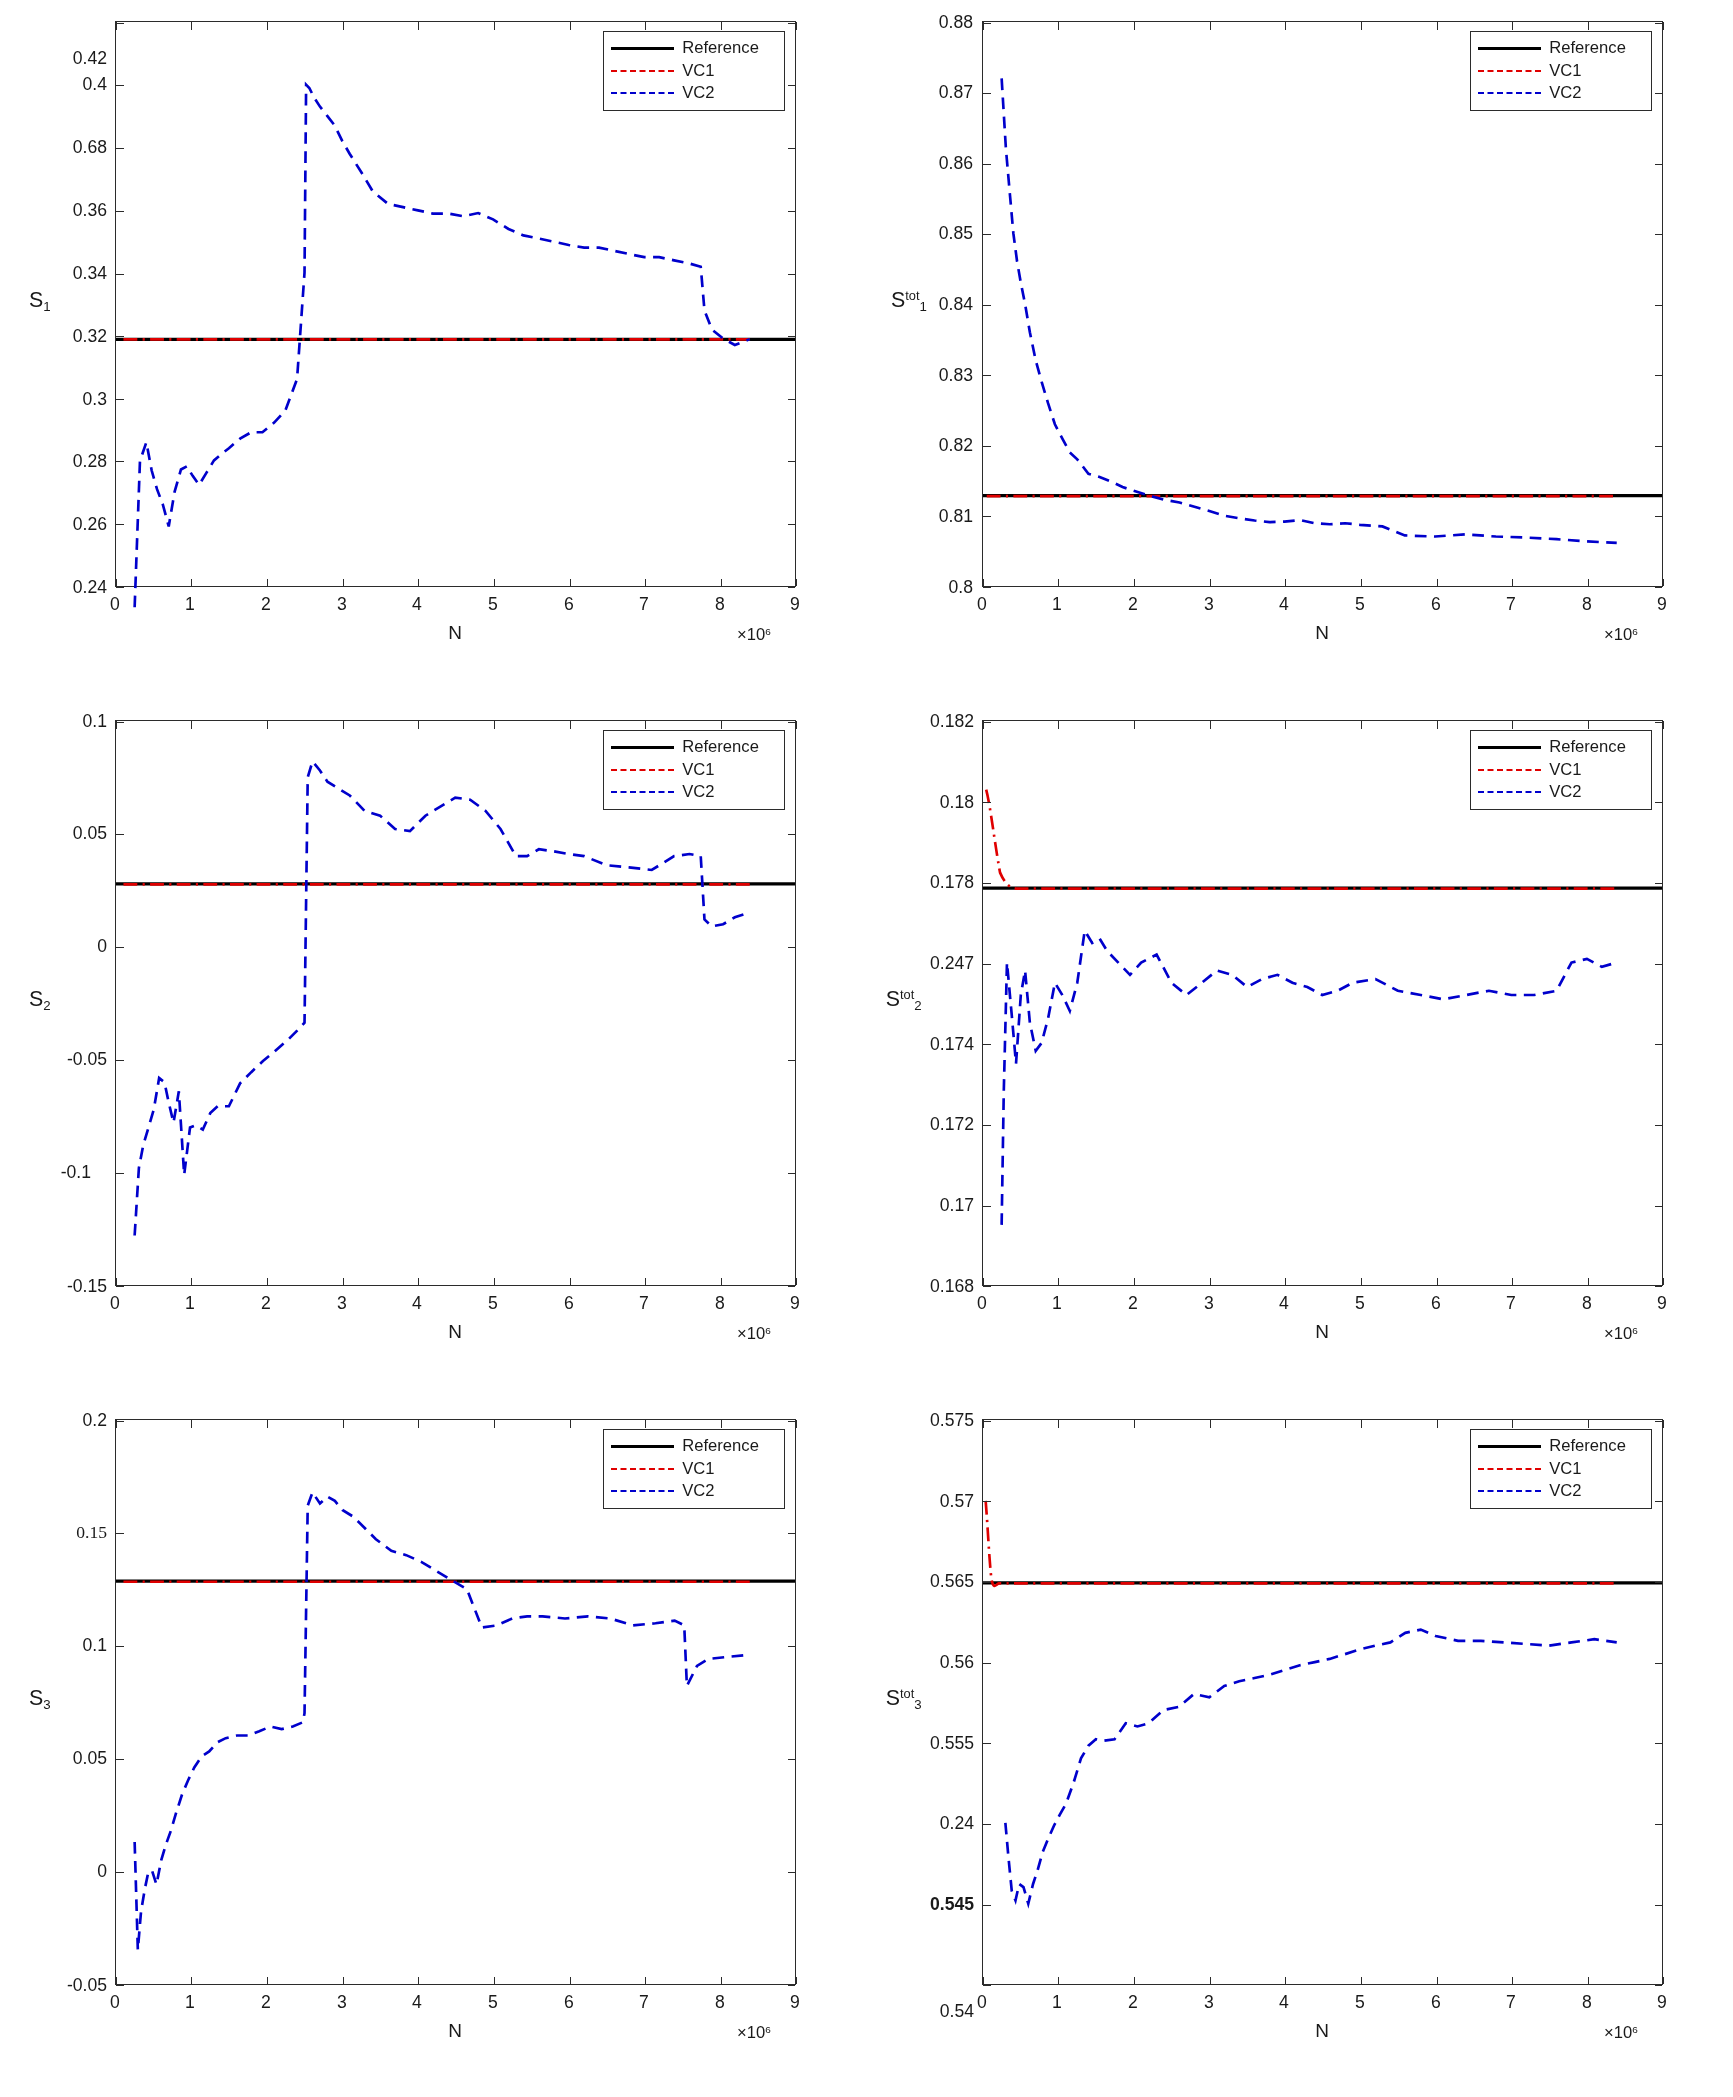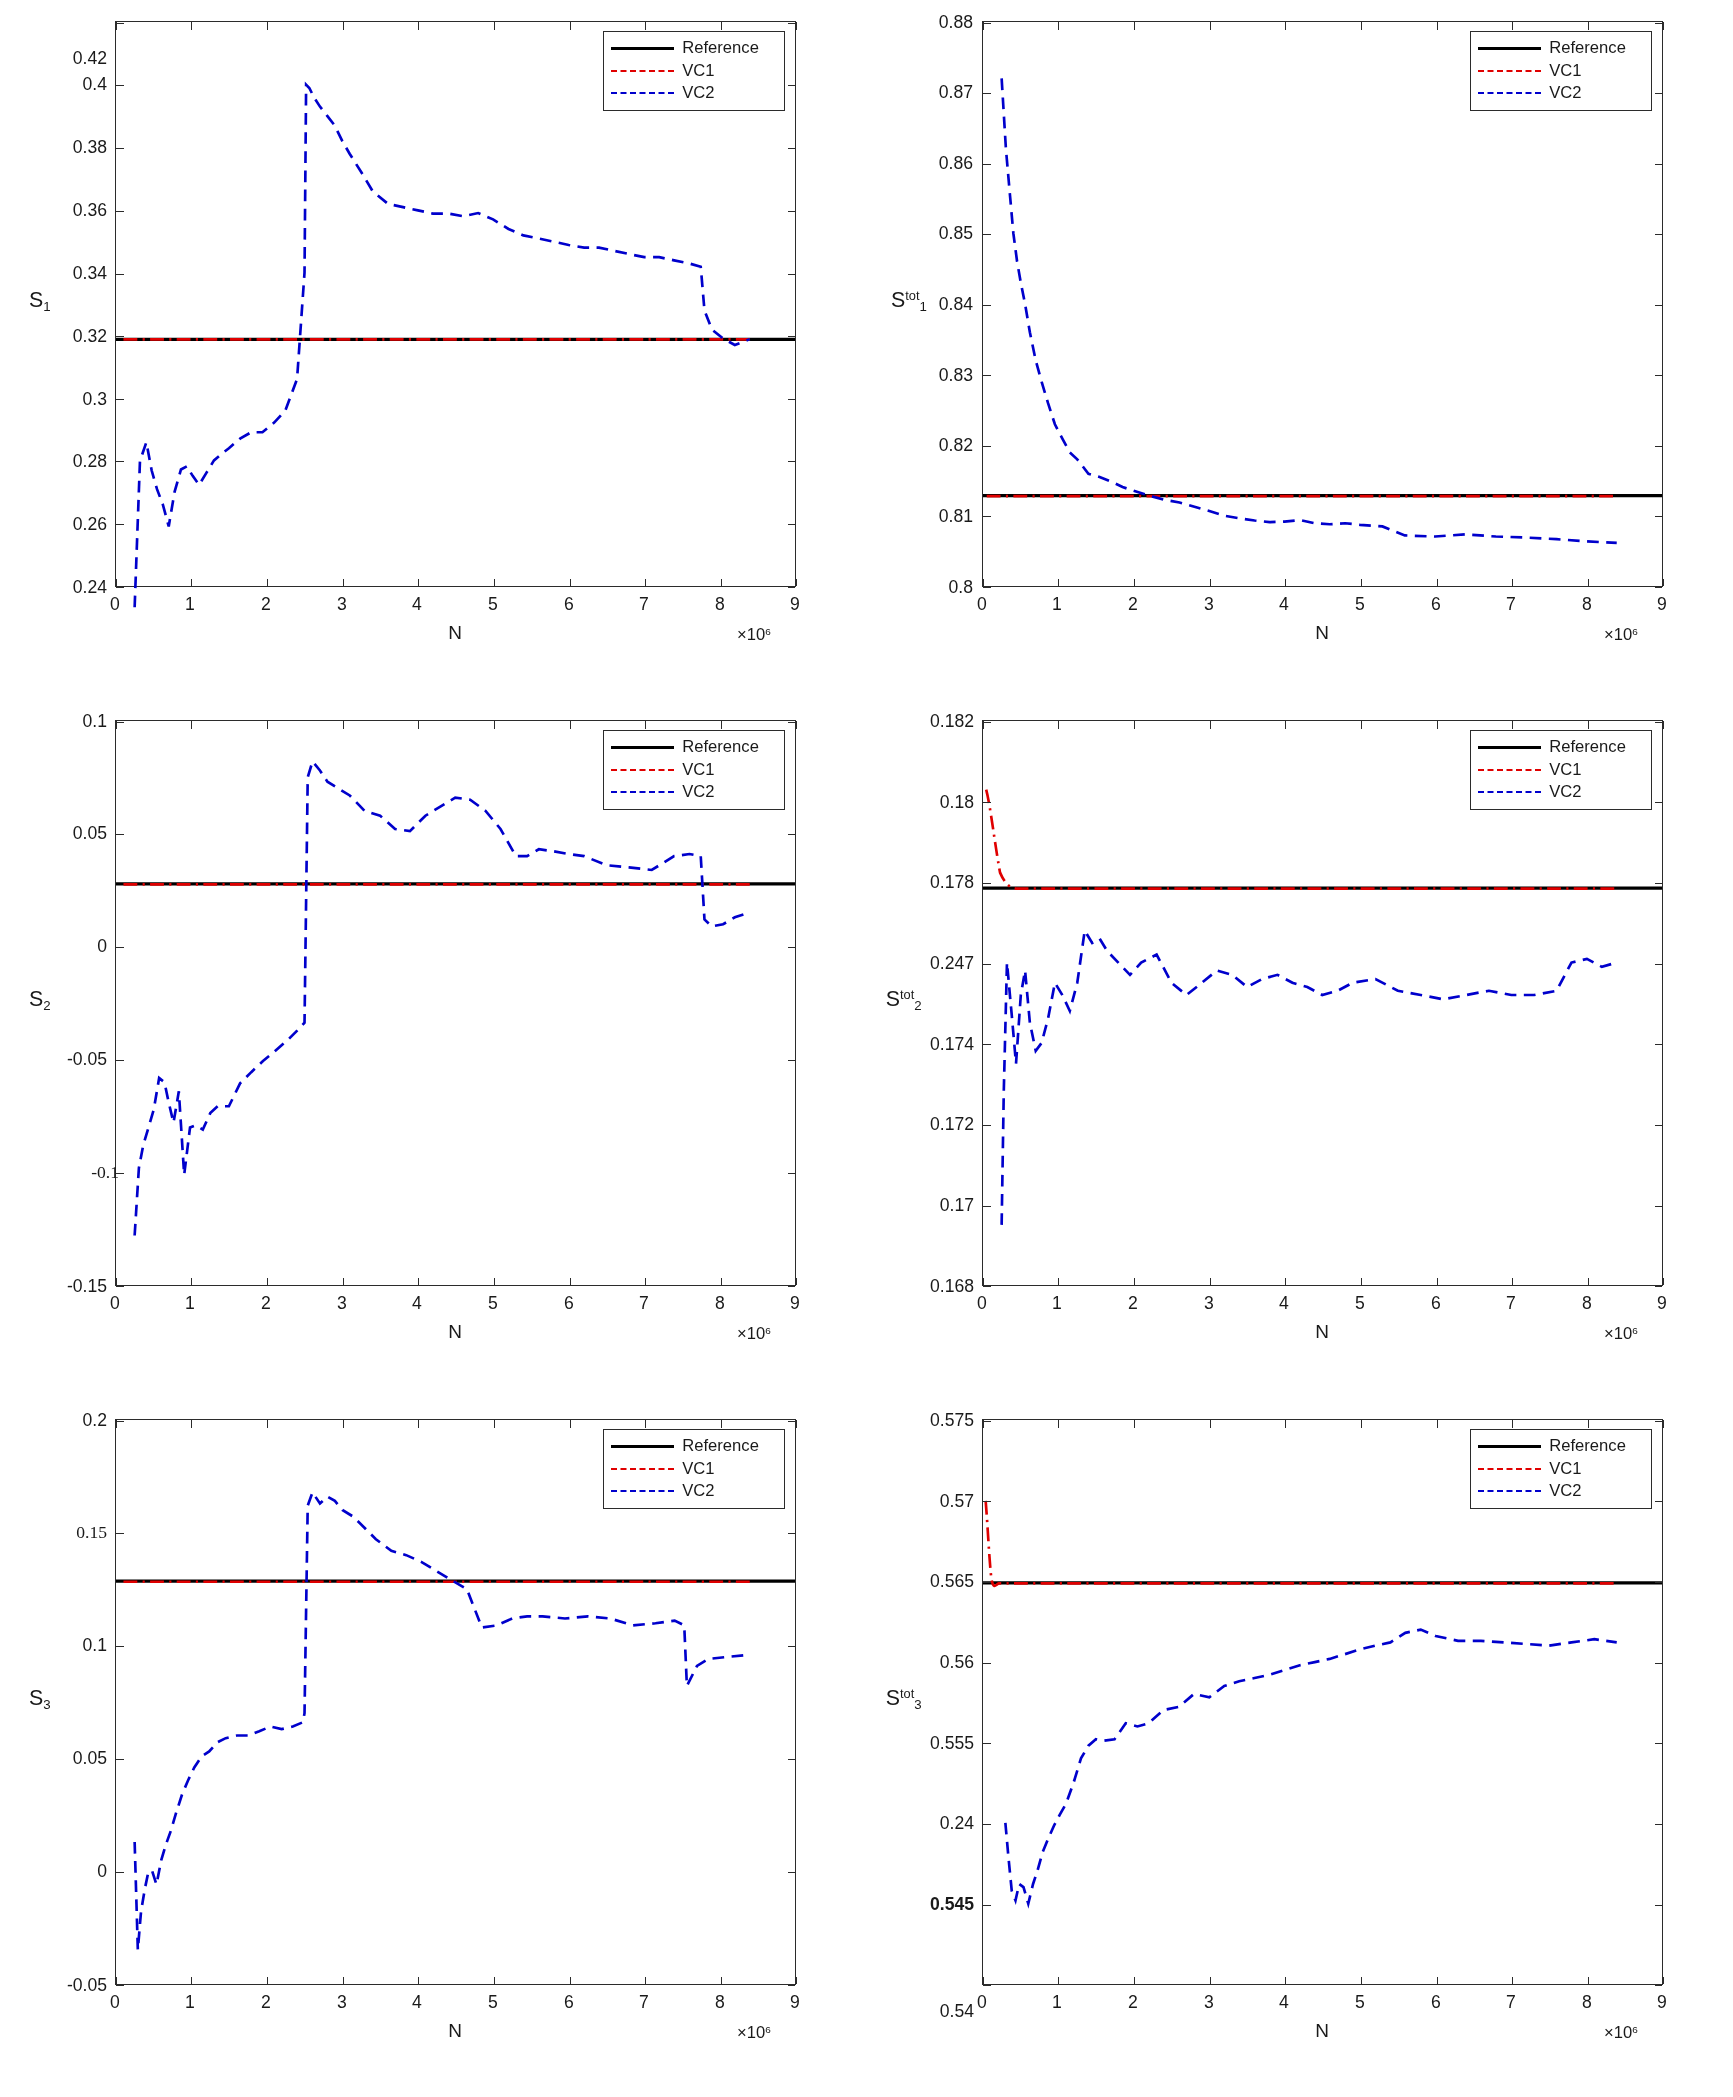--- a/index.html
+++ b/index.html
@@ -124,21 +124,21 @@
         <div class="xlab" style="left:720px;top:594px;">8</div>
         <div class="xlab" style="left:795px;top:594px;">9</div>
 
         <div class="ylab" style="left:51px;top:587px;width:56px;">0.24</div>
         <div class="ylab" style="left:51px;top:524px;width:56px;">0.26</div>
         <div class="ylab" style="left:51px;top:461px;width:56px;">0.28</div>
         <div class="ylab" style="left:51px;top:399px;width:56px;">0.3</div>
         <div class="ylab" style="left:51px;top:336px;width:56px;">0.32</div>
         <div class="ylab" style="left:51px;top:273px;width:56px;">0.34</div>
         <div class="ylab" style="left:51px;top:210px;width:56px;">0.36</div>
-        <div class="ylab" style="left:51px;top:147px;width:56px;">0.38</div>
+        <div class="ylab" style="left:51px;top:147px;width:56px;">0.68</div>
         <div class="ylab" style="left:51px;top:84px;width:56px;">0.4</div>
         <div class="ylab" style="left:51px;top:22px;width:56px;margin-top:36px;">0.42</div>
 
         <div class="axis-title-x" style="top:622px;left:455px;">N</div>
         <div class="exp-label" style="left:737px;top:625px;">
           <span>×10</span><span class="sup">6</span>
         </div>
       </div>
     </div>
 
@@ -307,21 +307,21 @@
         <div class="xlab" style="left:266px;top:594px;">2</div>
         <div class="xlab" style="left:342px;top:594px;">3</div>
         <div class="xlab" style="left:417px;top:594px;">4</div>
         <div class="xlab" style="left:493px;top:594px;">5</div>
         <div class="xlab" style="left:569px;top:594px;">6</div>
         <div class="xlab" style="left:644px;top:594px;">7</div>
         <div class="xlab" style="left:720px;top:594px;">8</div>
         <div class="xlab" style="left:795px;top:594px;">9</div>
 
         <div class="ylab" style="left:40px;top:587px;width:67px;">-0.15</div>
-        <div class="ylab" style="left:52px;top:473px;width:67px;font-family:Liberation Serif, serif;">-0.1</div>
+        <div class="ylab" style="left:24px;top:473px;width:67px;">-0.1</div>
         <div class="ylab" style="left:40px;top:360px;width:67px;">-0.05</div>
         <div class="ylab" style="left:40px;top:247px;width:67px;">0</div>
         <div class="ylab" style="left:40px;top:134px;width:67px;">0.05</div>
         <div class="ylab" style="left:40px;top:22px;width:67px;">0.1</div>
 
         <div class="axis-title-x" style="top:622px;left:455px;">N</div>
         <div class="exp-label" style="left:737px;top:625px;">
           <span>×10</span><span class="sup">6</span>
         </div>
       </div>

